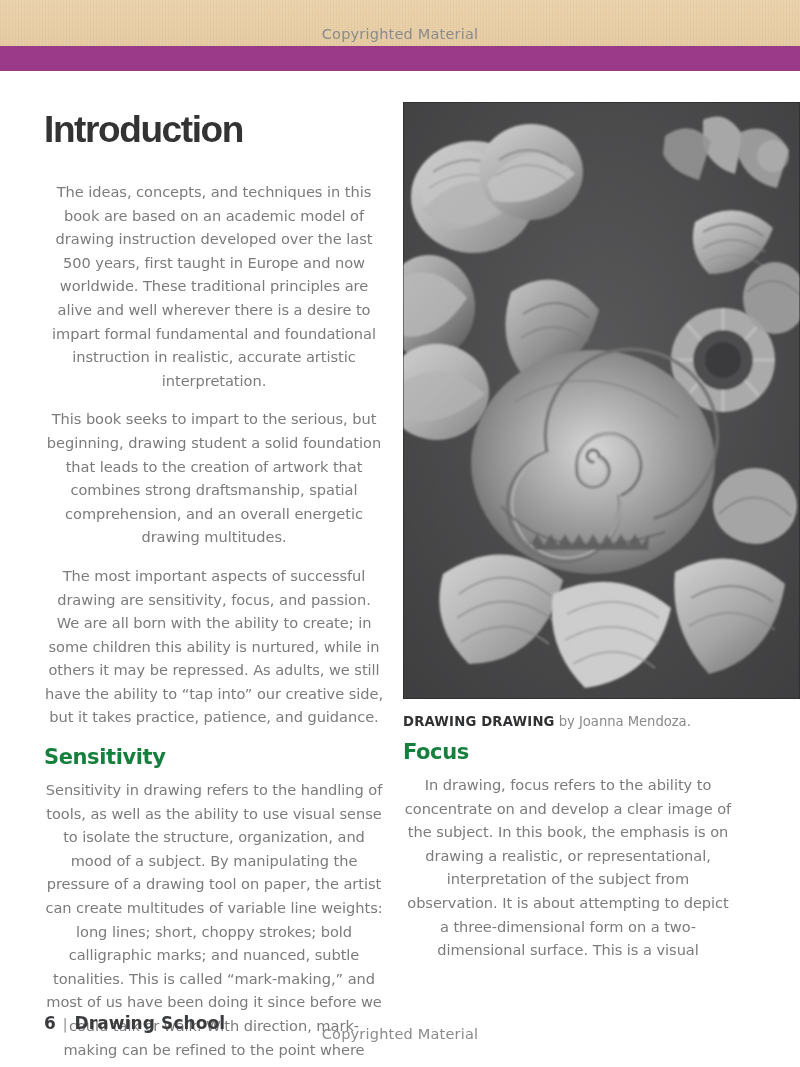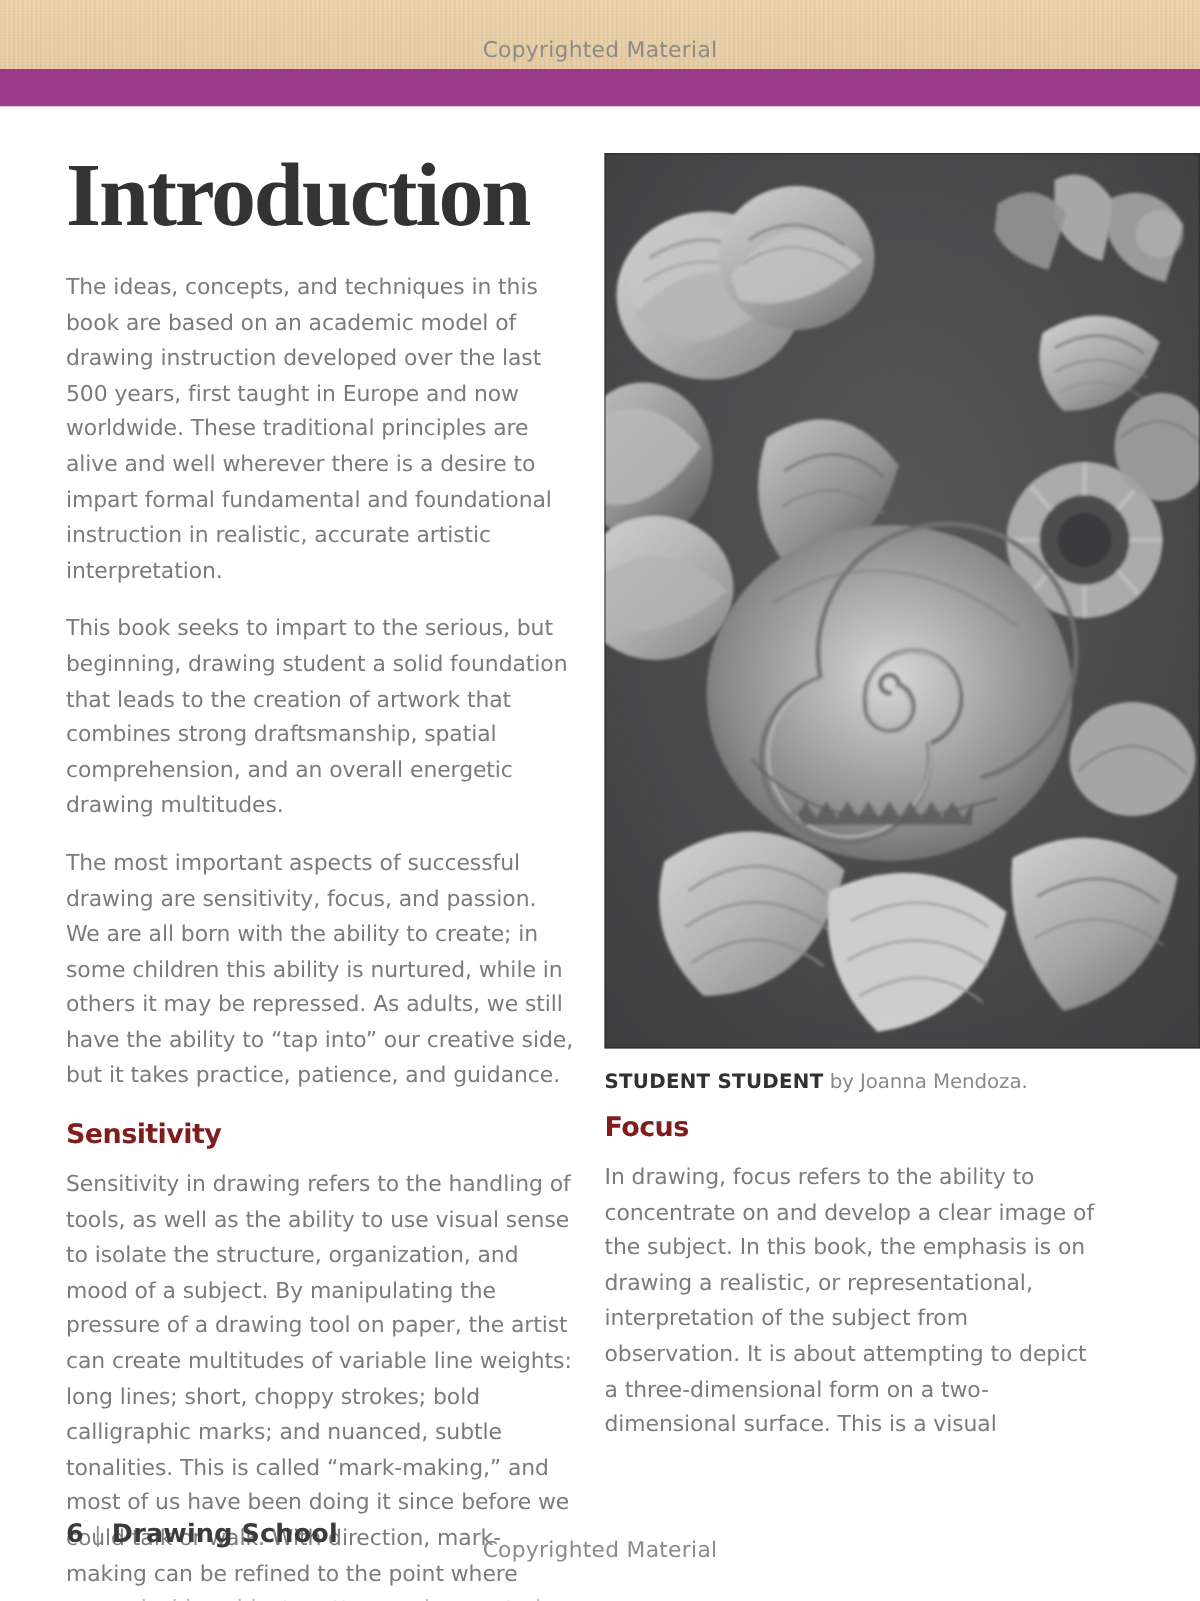--- a/index.html
+++ b/index.html
@@ -70,43 +70,44 @@
 
   
   .col-left {
     position: absolute;
     left: 44px;
     top: 31px;
     width: 340px;
   }
   .chapter-title {
     margin: 0 0 22px 0;
-    font-family: Liberation Serif, serif;
-    font-size: 60px;
+    font-family: Liberation Sans, sans-serif;
+    font-size: 37px;
     line-height: 56px;
     font-weight: bold;
     letter-spacing: -1.4px;
     color: #333334;
   }
   .body-p {
     margin: 0 0 15px 0;
     font-family: "DejaVu Sans", sans-serif;
     font-size: 14.6px;
     line-height: 23.6px;
     color: #7b7b7d;
     letter-spacing: -0.05px;
+    text-align: center;
   }
   .sec-head {
     margin: 14px 0 8px 0;
     font-family: "DejaVu Sans", sans-serif;
-    font-size: 18px;
+    font-size: 21px;
     line-height: 26px;
     font-weight: bold;
     letter-spacing: -0.4px;
-    color: #7f1d1d;
+    color: #15803d;
   }
 
   
   .col-right {
     position: absolute;
     left: 403px;
     top: 31px;
     width: 397px;
   }
   .artwork-frame {
@@ -350,21 +351,21 @@
         <g filter="url(#soft)">
           <ellipse cx="372" cy="196" rx="32" ry="36" fill="#b0b0b0" opacity="0.9"></ellipse>
           <path d="M344 190 Q372 166 398 194" fill="none" stroke="#767676" stroke-width="1.8" opacity="0.7"></path>
         </g>
 
         <rect x="0" y="0" width="397" height="597" filter="url(#grain)" fill="#808080" opacity="0.28"></rect>
         <rect x="0" y="0" width="397" height="597" fill="none" stroke="#1f1f21" stroke-width="2" opacity="0.5"></rect>
       </svg>
     </div>
 
-    <p class="caption"><span class="cap-strong">STUDENT STUDENT</span><span> by Joanna Mendoza.</span></p>
+    <p class="caption"><span class="cap-strong">DRAWING DRAWING</span><span> by Joanna Mendoza.</span></p>
 
     <h2 class="sec-head">Focus</h2>
     <p class="body-p">In drawing, focus refers to the ability to concentrate on and develop a clear image of the subject. In this book, the emphasis is on drawing a realistic, or representational, interpretation of the subject from observation. It is about attempting to depict a three-dimensional form on a two-dimensional surface. This is a visual</p>
 
   </div>
 
   <div class="footer">
     <span class="folio">6</span>
     <span class="folio-rule">|</span>
     <span class="book-title">Drawing School</span>

